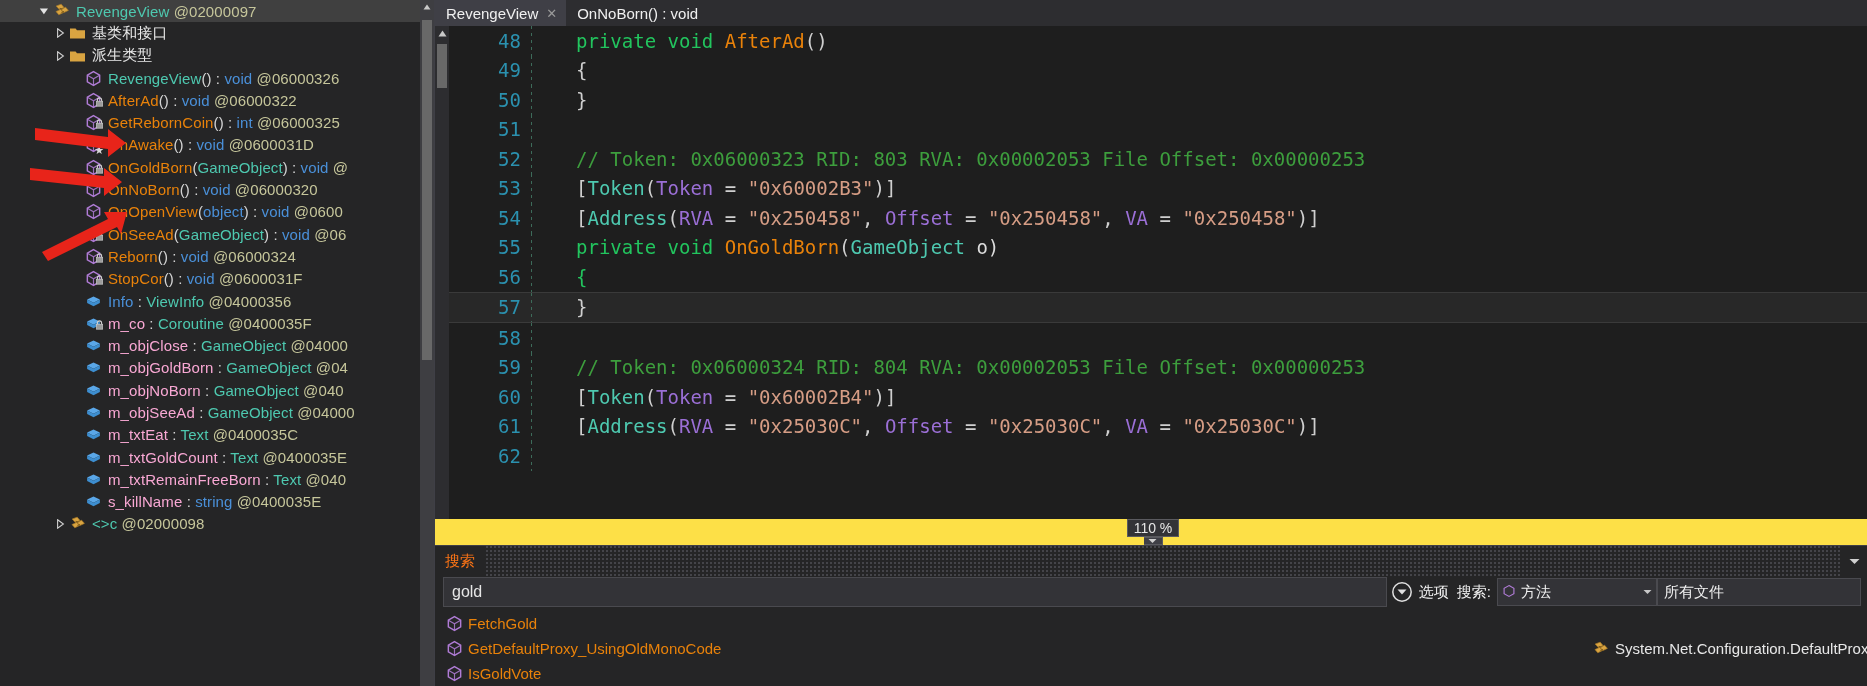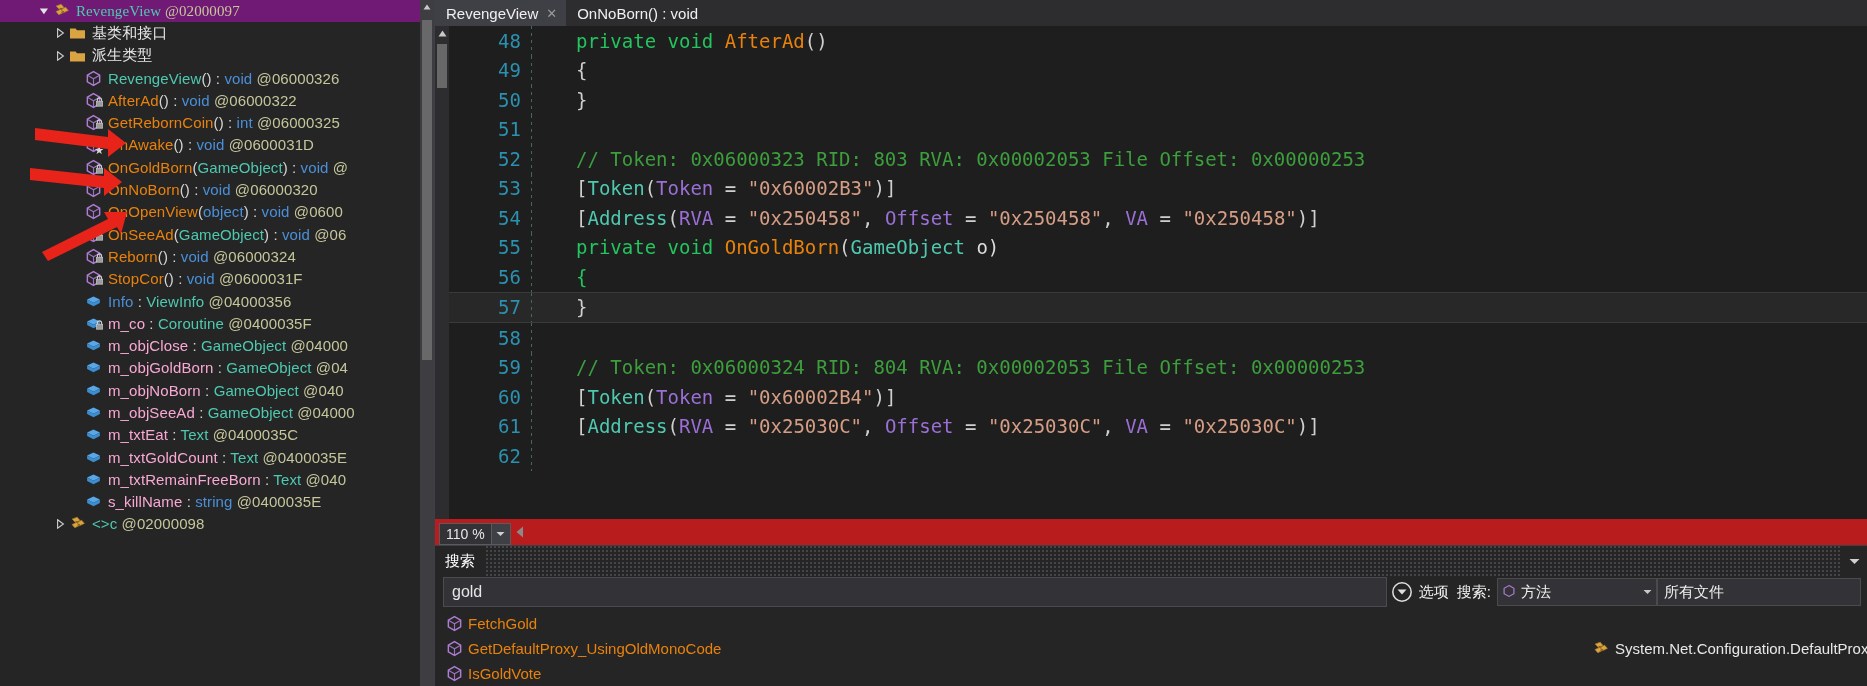--- a/index.html
+++ b/index.html
@@ -20,21 +20,21 @@
   .left-title{font-size:15px;color:#f0f0f0;white-space:nowrap;}
   .hdr-dots{flex:1;height:28px;margin-left:10px;margin-right:4px;
     background-image:radial-gradient(#4a4a4f 0.8px, transparent 0.9px);
     background-size:4px 4px;background-position:0 9px;opacity:.85;}
   .hdr-btn{width:24px;height:28px;display:flex;align-items:center;justify-content:center;color:#d8d8d8;font-size:13px;}
   .hdr-btn.close{font-size:17px;padding-right:8px;}
 
   .tree-wrap{flex:1;position:relative;overflow:hidden;background:#252526;display:flex;}
   .tree{flex:1;overflow:hidden;padding-top:0px;}
   .row{height:22.3px;display:flex;align-items:center;white-space:nowrap;padding-left:4px;font-size:15px;}
-  .row.selected{background:#701a75;font-family:Liberation Serif, serif;}
+  .row.selected{background:#404040;}
   .indent{display:inline-block;}
   .tw{width:16px;min-width:16px;display:flex;align-items:center;justify-content:center;}
   .tw svg{display:block;}
   .ico{width:19px;min-width:19px;display:flex;align-items:center;justify-content:center;position:relative;margin-right:5px;}
   .lbl{letter-spacing:.1px;}
 
   
   .c-type{color:#4ec9b0;}
   .c-method{color:#e9820a;}
   .c-field{color:#f9a8d4;}
@@ -71,31 +71,31 @@
   .ctext{padding-left:44px;}
   .k-kw{color:#22c55e;}
   .k-type{color:#4ec9b0;}
   .k-meth{color:#e9820a;}
   .k-cmt{color:#3d9e3d;}
   .k-str{color:#d69d85;}
   .k-par{color:#9b6fd6;}
   .k-pn{color:#cfcfcf;}
   .k-id{color:#dcdcdc;}
 
-  .zoombar{height:26px;min-height:26px;background:#b91c1c;display:flex;align-items:flex-end;padding-left:4px;}
+  .zoombar{height:26px;min-height:26px;background:#fde047;display:flex;align-items:center;padding-left:4px;flex-direction:column;}
   .zoombox{height:20px;background:#333337;border:1px solid #5a5a5f;color:#e6e6e6;
            font-size:14px;display:flex;align-items:center;padding:0 6px;}
   .zoomarrow{width:18px;height:20px;background:#3f3f46;border:1px solid #5a5a5f;border-left:none;
              display:flex;align-items:center;justify-content:center;color:#d0d0d0;font-size:9px;}
   .hscroll-left{width:18px;height:26px;display:flex;align-items:center;justify-content:center;color:#8a8a8a;font-size:12px;}
 
   
   .searchpanel{height:auto;background:#252526;border-top:1px solid #3f3f46;}
   .sp-header{height:30px;display:flex;align-items:center;padding-left:10px;background:#252526;position:relative;}
-  .sp-title{font-size:15px;color:#ffffff;white-space:nowrap;}
+  .sp-title{font-size:15px;color:#f97316;white-space:nowrap;}
   .sp-dots{flex:1;height:30px;margin-left:10px;
     background-image:radial-gradient(#4a4a4f 0.8px, transparent 0.9px);
     background-size:4px 4px;background-position:0 11px;opacity:.85;}
   .sp-caret{width:26px;display:flex;align-items:center;justify-content:center;color:#d0d0d0;font-size:11px;}
 
   .sp-row{height:32px;display:flex;align-items:center;gap:0;padding:0 6px 0 8px;}
   .sp-input{flex:1;height:28px;background:#333337;border:1px solid #4a4a4f;color:#e6e6e6;
             font-size:16px;display:flex;align-items:center;padding:0 8px;min-width:0;}
   .sp-optbtn{width:30px;display:flex;align-items:center;justify-content:center;}
   .sp-label{font-size:15px;color:#f0f0f0;white-space:nowrap;padding:0 6px 0 2px;}

